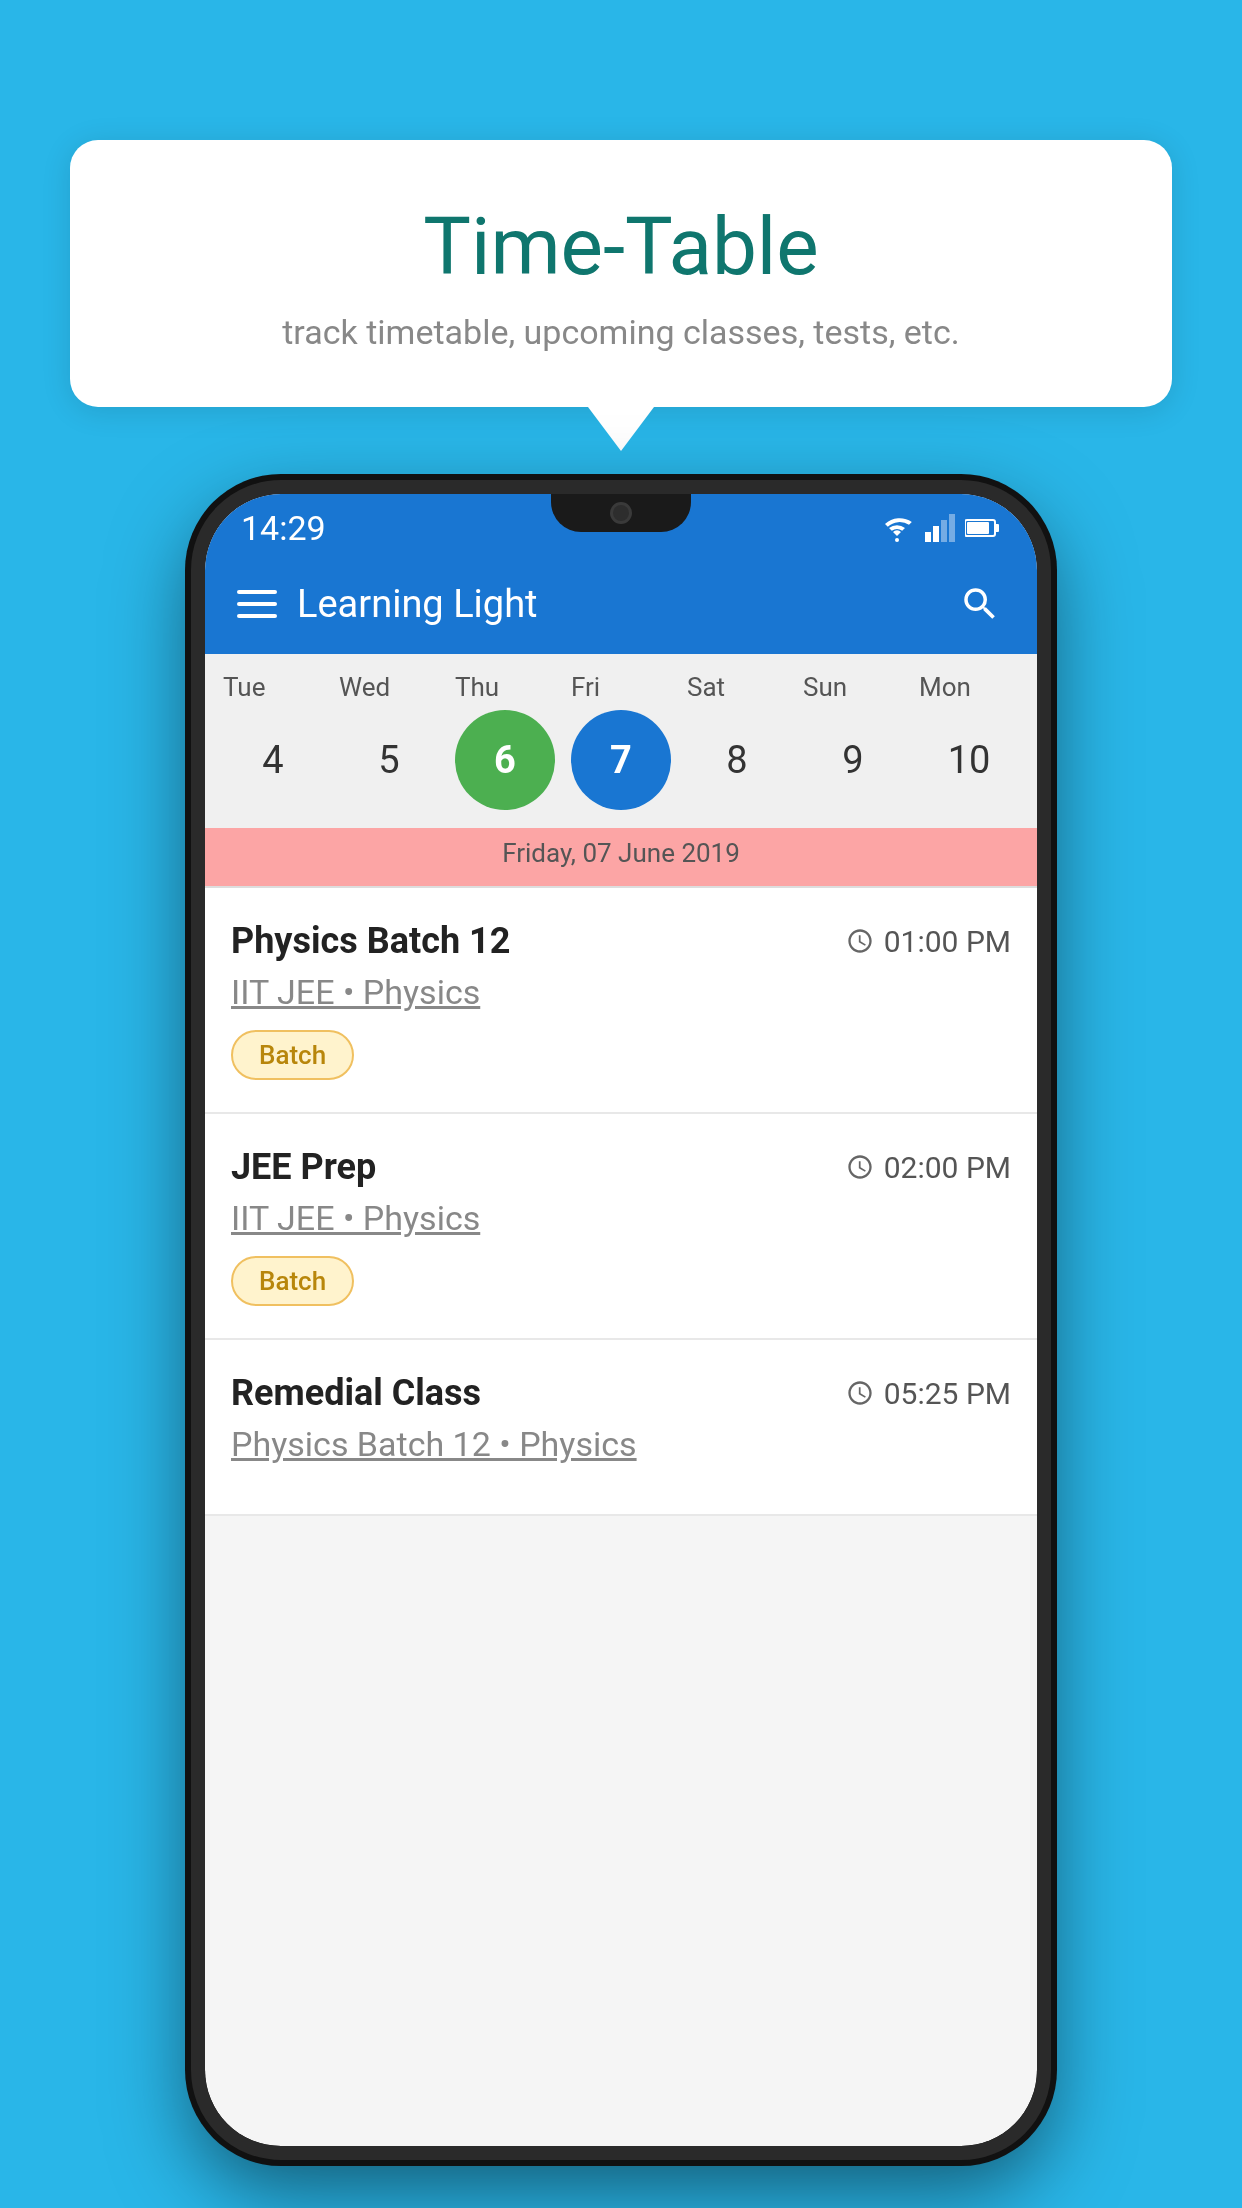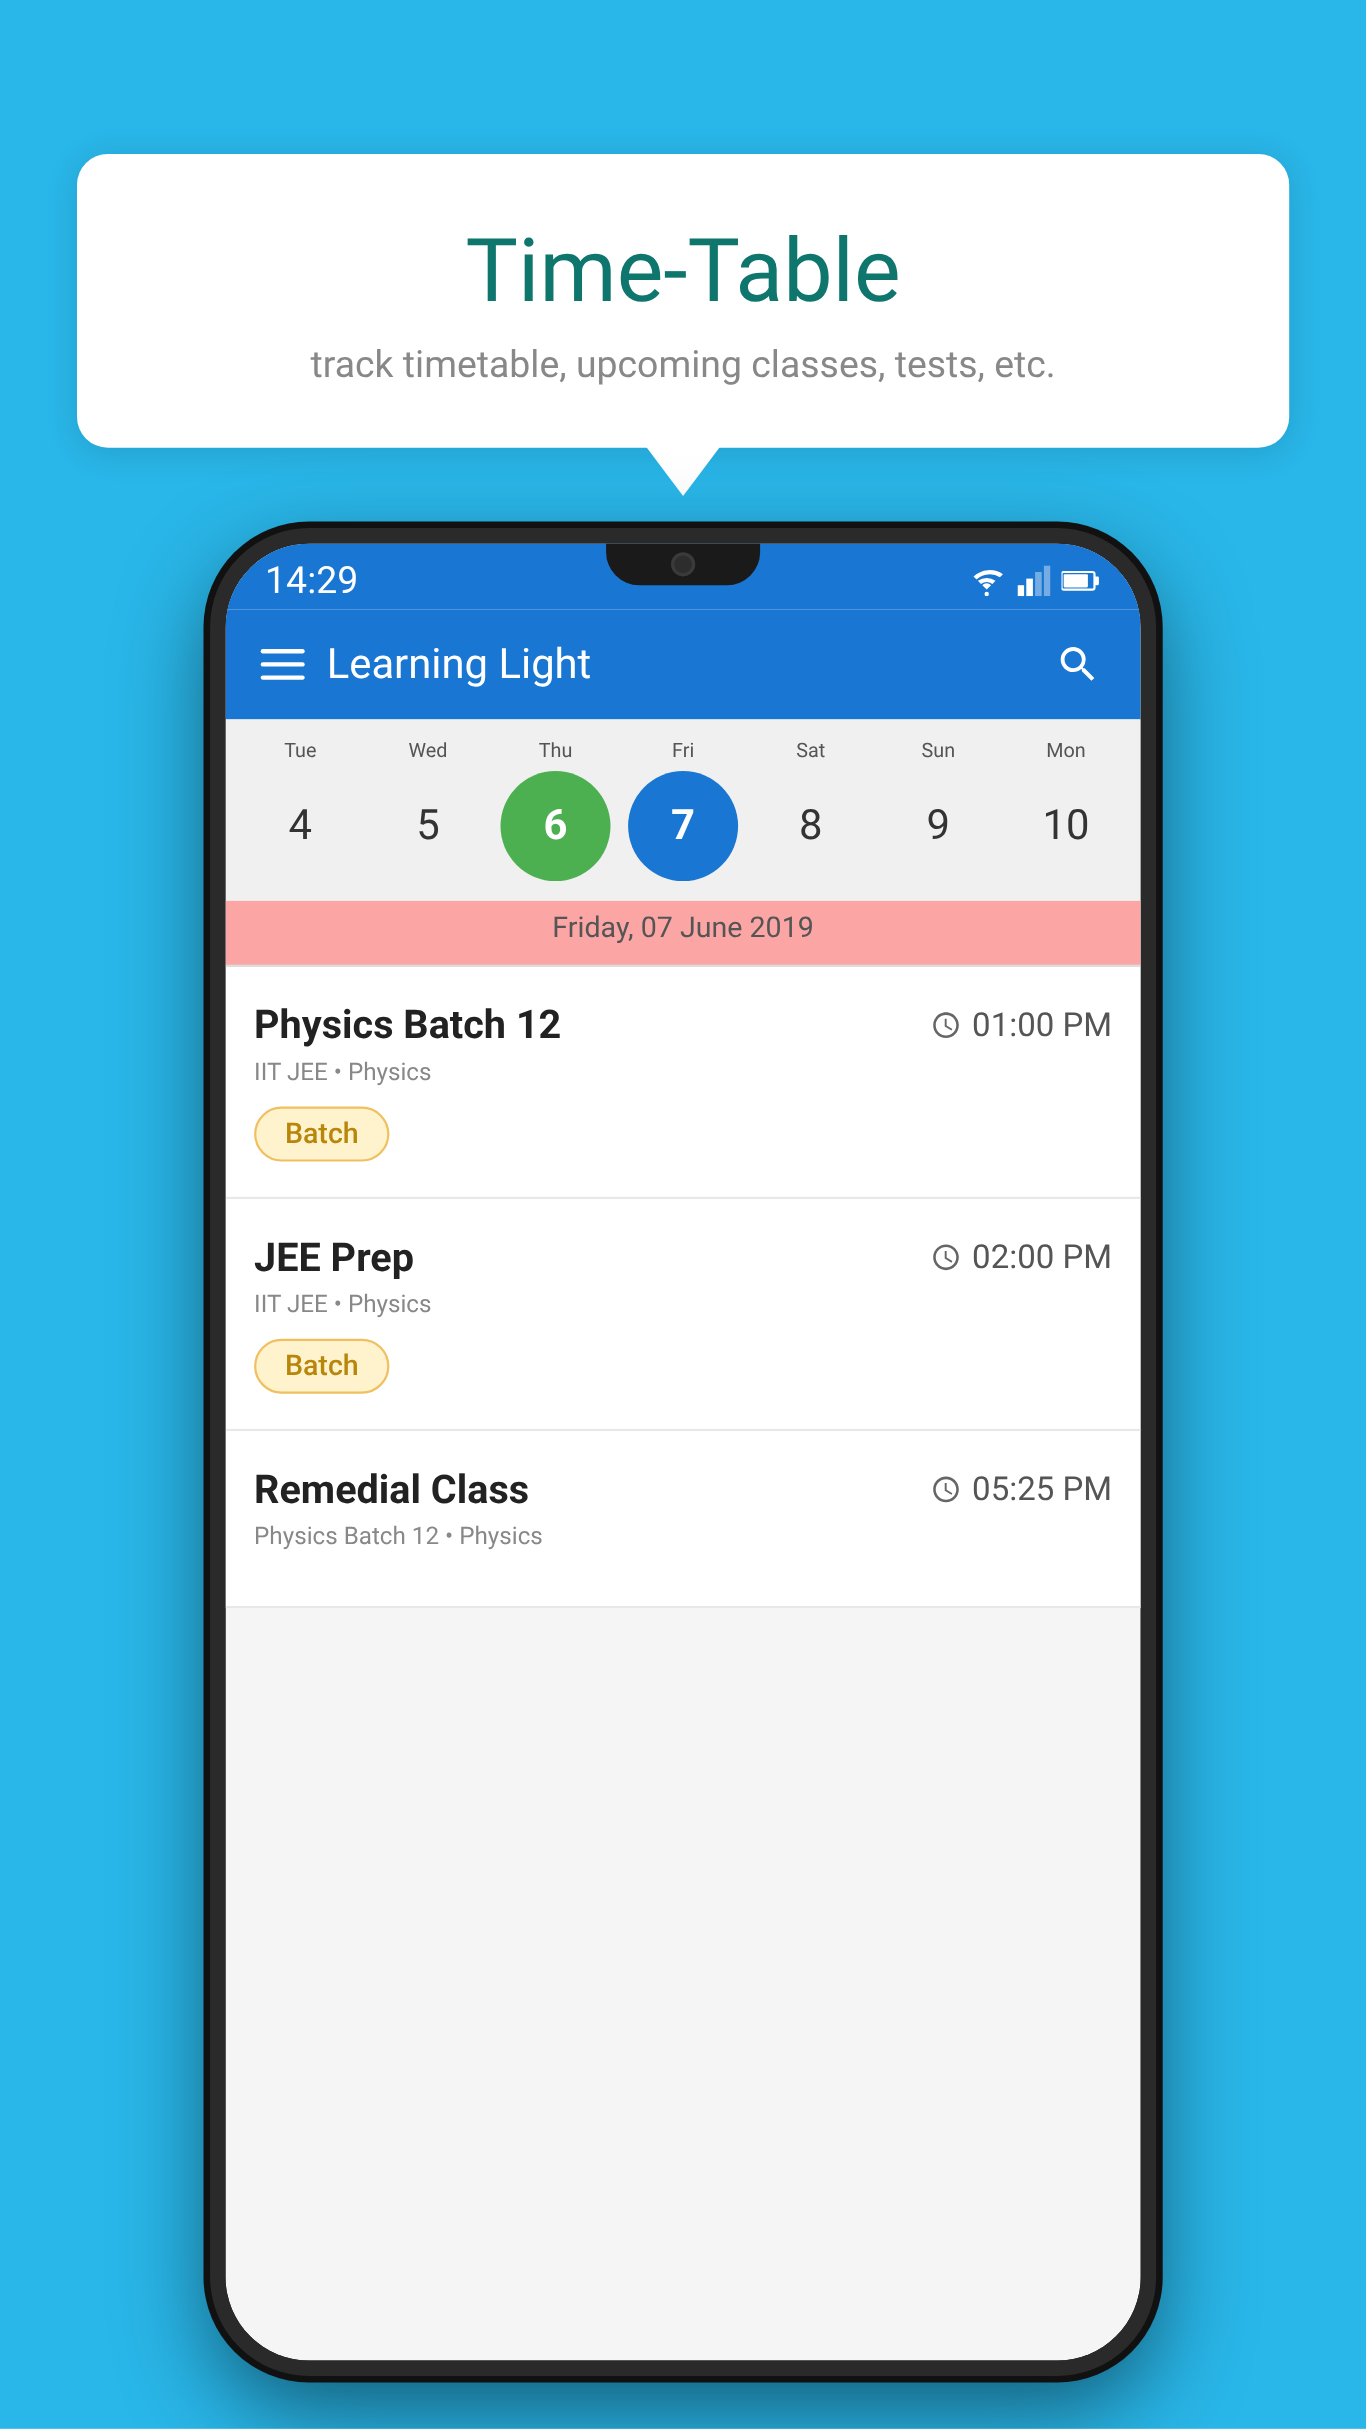--- a/index.html
+++ b/index.html
@@ -187,24 +187,24 @@
       padding: 18px 0 0;
     }
 
     .day-headers {
       display: flex;
       justify-content: space-around;
       padding: 0 10px 8px;
     }
 
     .day-header {
-      font-size: 18px;
+      font-size: 26px;
       color: #555;
       width: 100px;
-      text-align: center;
+      text-align: left;
     }
 
     .day-numbers {
       display: flex;
       justify-content: space-around;
       padding: 0 10px 18px;
       align-items: center;
     }
 
     .day-number {
@@ -267,23 +267,24 @@
 
     .schedule-time {
       display: flex;
       align-items: center;
       gap: 10px;
       font-size: 30px;
       color: #555;
     }
 
     .schedule-meta {
-      font-size: 22px;
+      font-size: 34px;
       color: #888;
       margin-bottom: 18px;
+      text-decoration: underline;
     }
 
     .batch-badge {
       display: inline-block;
       background: #FFF3CD;
       color: #B8860B;
       border: 2px solid #F0C060;
       border-radius: 30px;
       padding: 8px 26px;
       font-size: 26px;

